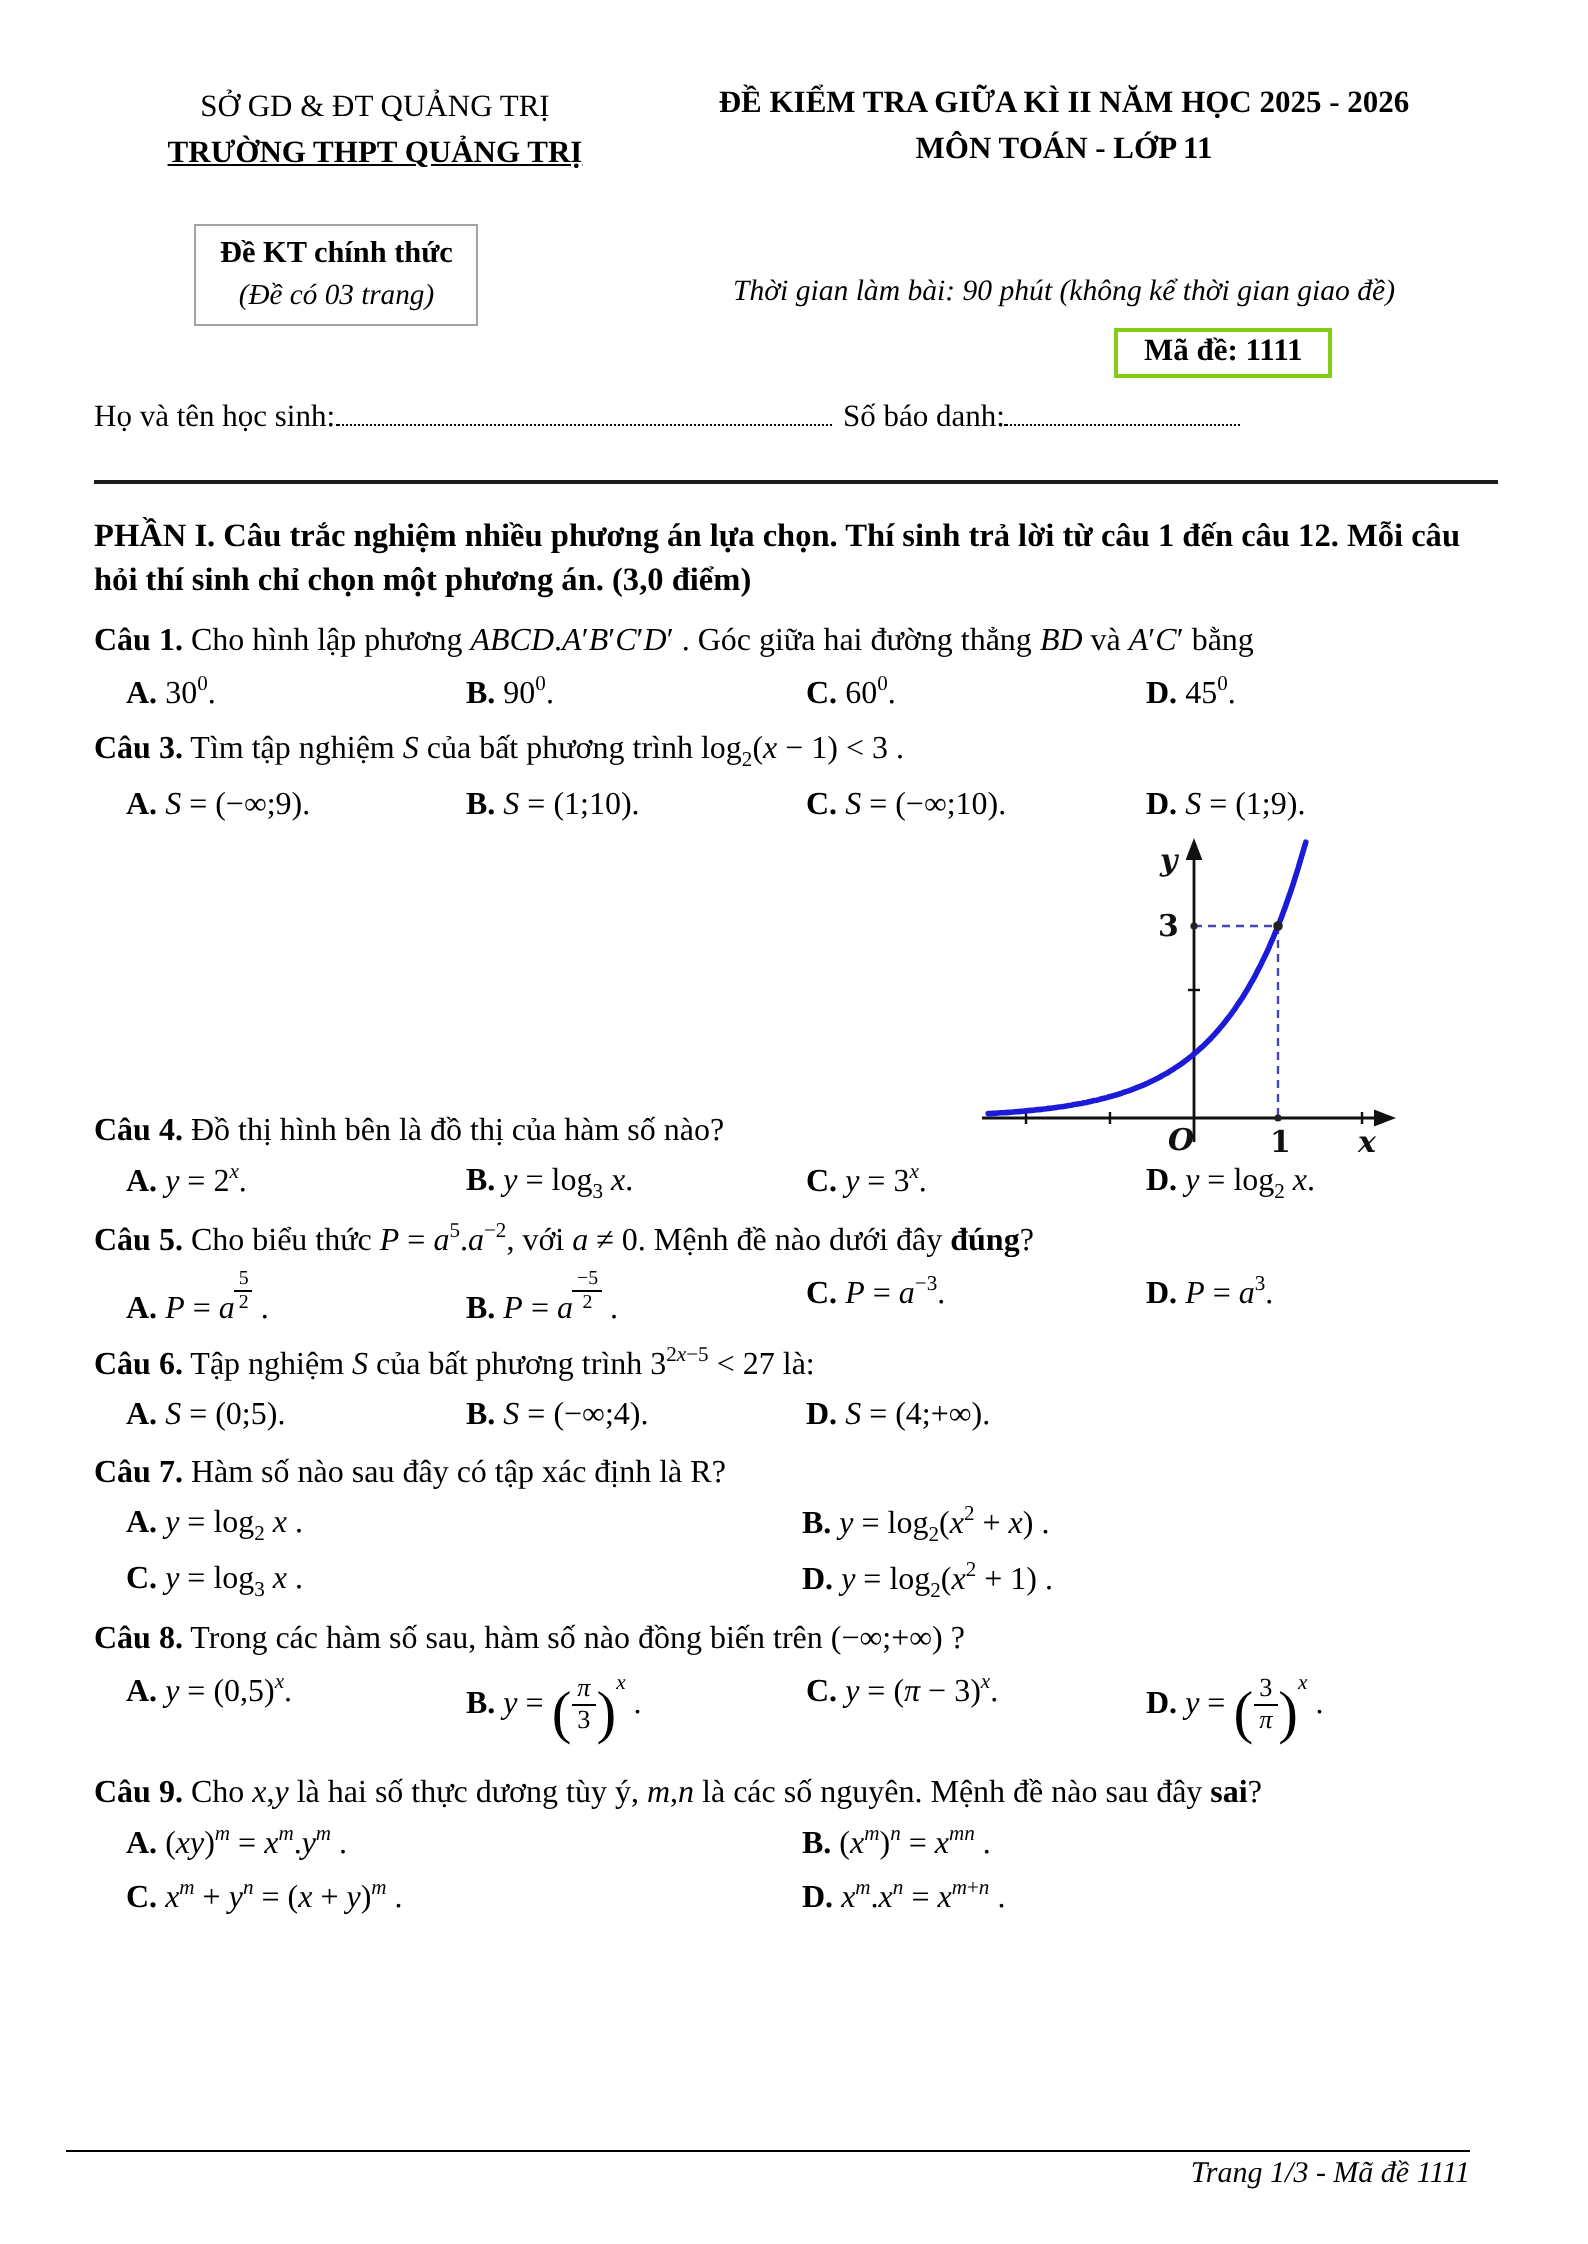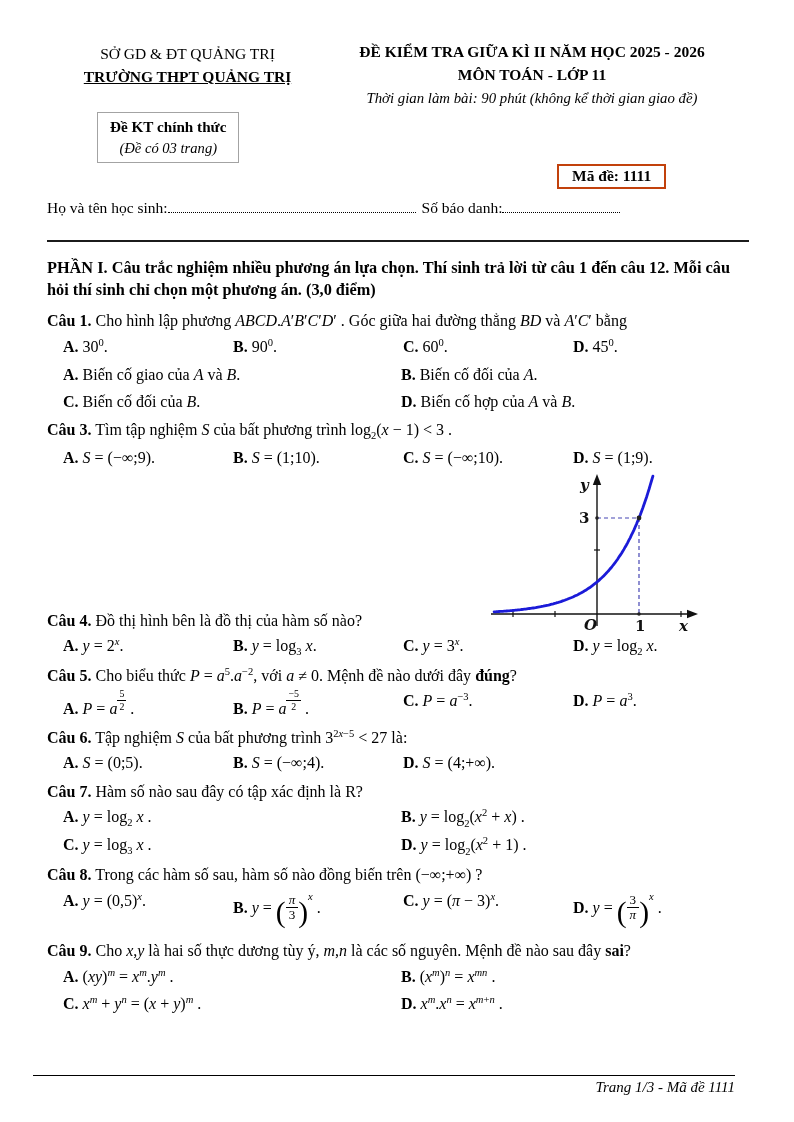--- a/index.html
+++ b/index.html
@@ -5,25 +5,25 @@
   html,body{margin:0;padding:0;background:#e8e8e8;}
   .page{width:794px;height:1122px;margin:0 auto;position:relative;background:#ffffff;
         font-family:"Liberation Serif","DejaVu Serif",serif;color:#000;overflow:hidden;}
   
   .top{position:absolute;left:0;top:0;width:100%;height:248px;}
   .school{position:absolute;left:60px;top:42px;width:255px;text-align:center;font-size:15.5px;line-height:1.5;}
   .school .l1{font-weight:normal;}
   .school .l2{font-weight:bold;text-decoration:underline;}
   .exam{position:absolute;left:308px;top:40px;width:448px;text-align:center;line-height:1.5;}
   .exam .l1,.exam .l2{font-weight:bold;font-size:15.5px;}
-  .exam .l3{font-style:italic;font-size:14.8px;}
+  .exam .l3{font-style:italic;font-size:14.8px;margin-top:48px;}
   .obox{position:absolute;left:97px;top:112px;border:1px solid #a3a3a3;padding:3px 12px;text-align:center;line-height:1.45;}
   .obox .l1{font-weight:bold;font-size:15.2px;}
   .obox .l2{font-style:italic;font-size:14.6px;}
-  .cbox{position:absolute;left:557px;top:164px;border:2px solid #c2410c;padding:1px 13px 2px;font-weight:bold;font-size:15.5px;}
+  .cbox{position:absolute;left:557px;top:164px;border:2px solid #84cc16;padding:1px 13px 2px;font-weight:bold;font-size:15.5px;}
   .student{position:absolute;left:47px;top:199px;font-size:15.5px;width:710px;white-space:nowrap;}
   .dotted{display:inline-block;border-bottom:1.6px dotted #000;height:13px;}
   .d1{width:248px;margin-right:6px;}
   .d2{width:118px;}
   .sep{position:absolute;left:47px;top:240px;width:702px;border-top:2px solid #1b1b1b;}
   
   .content{position:absolute;left:47px;top:257px;width:702px;}
   .part{font-weight:bold;font-size:16.3px;line-height:1.38;margin-bottom:6px;}
   .q{margin-bottom:2px;}
   .qt{font-size:16px;line-height:1.6;}
@@ -84,26 +84,20 @@
         <div class="q">
           <div class="qt"><b class="ql">Câu 1.</b> Cho hình lập phương <i>ABCD</i>.<i>A</i>′<i>B</i>′<i>C</i>′<i>D</i>′ . Góc giữa hai đường thẳng <i>BD</i> và <i>A</i>′<i>C</i>′ bằng</div>
           <div class="opts c4">
             <div class="opt"><b class="ol">A.</b> 30<sup>0</sup>.</div>
             <div class="opt"><b class="ol">B.</b> 90<sup>0</sup>.</div>
             <div class="opt"><b class="ol">C.</b> 60<sup>0</sup>.</div>
             <div class="opt"><b class="ol">D.</b> 45<sup>0</sup>.</div>
           </div>
         </div>
         <div class="q">
-          <div class="opts c2">
-            <div class="opt"><b class="ol">A.</b> Biến cố giao của <i>A</i> và <i>B</i>.</div>
-            <div class="opt"><b class="ol">B.</b> Biến cố đối của <i>A</i>.</div>
-            <div class="opt"><b class="ol">C.</b> Biến cố đối của <i>B</i>.</div>
-            <div class="opt"><b class="ol">D.</b> Biến cố hợp của <i>A</i> và <i>B</i>.</div>
-          </div>
         </div>
         <div class="q">
           <div class="qt"><b class="ql">Câu 3.</b> Tìm tập nghiệm <i>S</i> của bất phương trình log<sub>2</sub>(<i>x</i> − 1) &lt; 3 .</div>
           <div class="opts c4">
             <div class="opt"><b class="ol">A.</b> <i>S</i> = (−∞;9).</div>
             <div class="opt"><b class="ol">B.</b> <i>S</i> = (1;10).</div>
             <div class="opt"><b class="ol">C.</b> <i>S</i> = (−∞;10).</div>
             <div class="opt"><b class="ol">D.</b> <i>S</i> = (1;9).</div>
           </div>
         </div>

